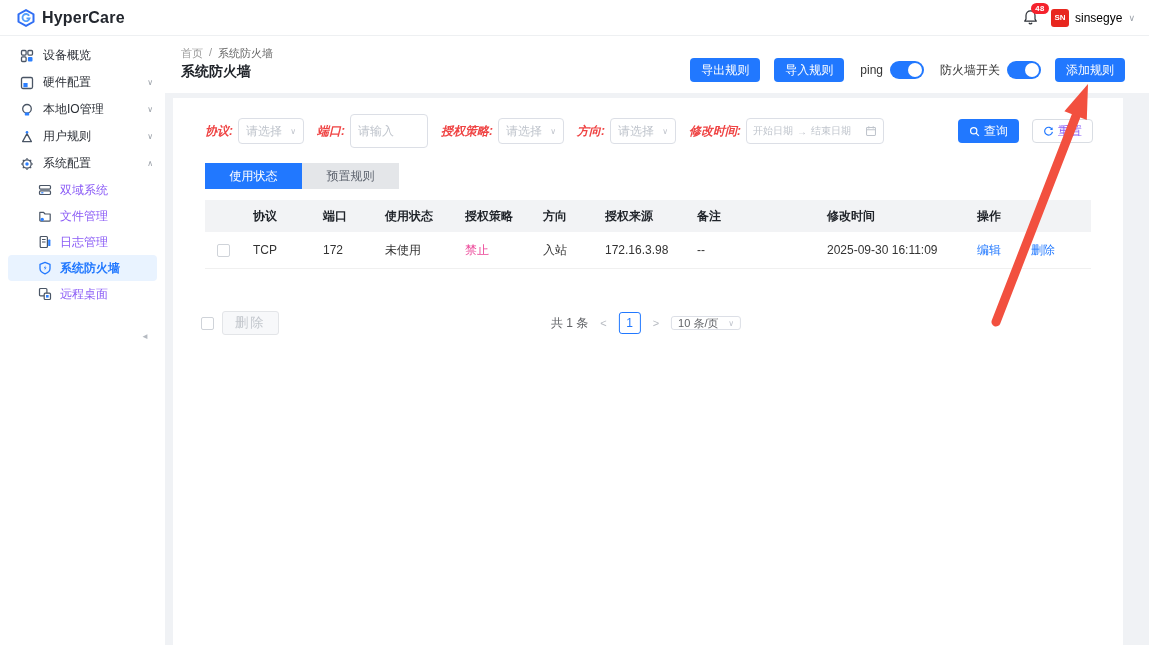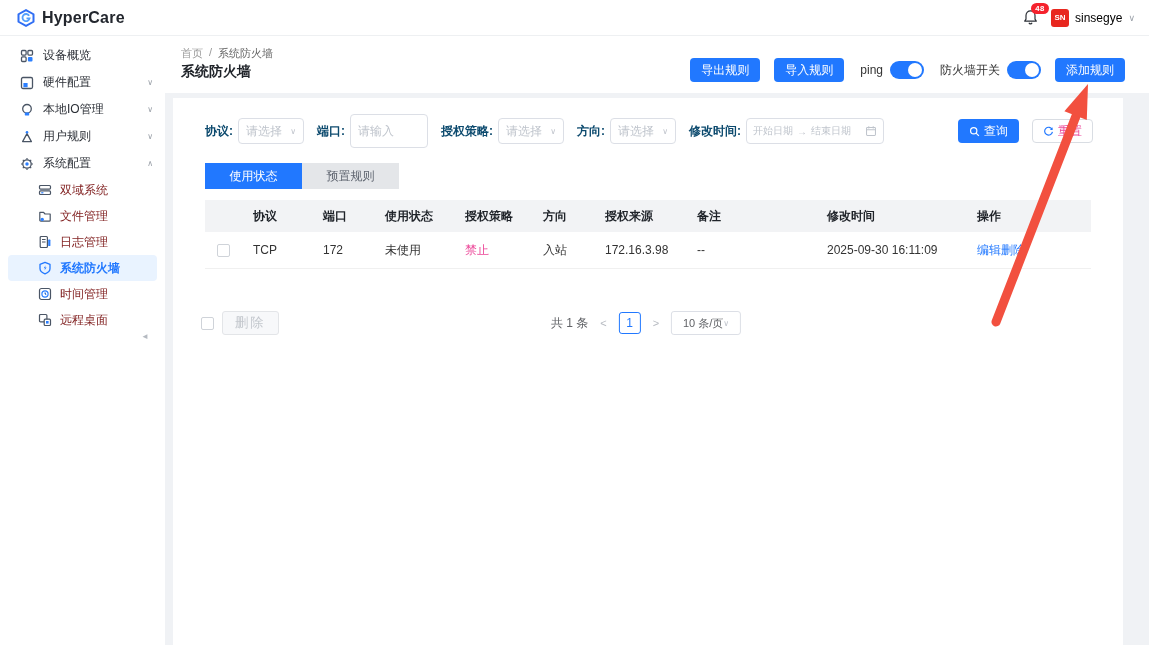--- a/index.html
+++ b/index.html
@@ -16,48 +16,48 @@
   .avatar { width:18px; height:18px; background:#e8271f; border-radius:3px; color:#fff; font-size:8px; font-weight:bold; display:flex; align-items:center; justify-content:center; }
   .username { font-size:12px; color:#000000; }
   .user-caret { font-size:9px; color:#9aa0a8; }
   .user-menu { display:flex; align-items:center; gap:6px; cursor:pointer; }
 
   
   .sidebar { position:absolute; left:0; top:36px; bottom:0; width:165px; background:#fff; z-index:4; padding-top:6px; }
   .nav-item { height:27px; display:flex; align-items:center; padding:0 12px 0 20px; cursor:pointer; color:#2b2f36; }
   .nav-item .icon { width:14px; height:14px; margin-right:9px; flex:0 0 14px; }
   .nav-item .chev { margin-left:auto; font-size:8px; color:#9aa0a8; }
-  .sub-item { height:26px; display:flex; align-items:center; margin:0 8px; padding-left:30px; border-radius:4px; cursor:pointer; color:#7f1d1d; }
+  .sub-item { height:26px; display:flex; align-items:center; margin:0 8px; padding-left:30px; border-radius:4px; cursor:pointer; color:#8b5cf6; }
   .sub-item .icon { width:14px; height:14px; margin-right:8px; flex:0 0 14px; }
   .sub-item.active { background:#e9f3ff; color:#2178ff; font-weight:bold; }
   .collapse-handle { position:absolute; left:141px; top:296px; font-size:8px; color:#b5bac1; cursor:pointer; }
 
   
   .page-head { position:absolute; left:165px; top:36px; right:0; height:57px; background:#fff; }
   .crumbs { position:absolute; left:16px; top:10px; font-size:11px; color:#999; display:flex; gap:6px; }
   .crumb-cur { color:#666; }
   .page-title { position:absolute; left:16px; top:27px; font-size:14px; font-weight:bold; color:#1f2329; }
   .head-actions { position:absolute; right:24px; top:22px; display:flex; align-items:center; }
   .btn { height:24px; padding:0 10px; border-radius:4px; font-size:12px; display:inline-flex; align-items:center; justify-content:center; cursor:pointer; border:1px solid transparent; white-space:nowrap; }
   .btn-primary { background:#2178ff; color:#fff; }
-  .btn-plain { background:#fff; color:#ec4899; border-color:#d9dde3; }
+  .btn-plain { background:#fff; color:#8b5cf6; border-color:#d9dde3; }
   .head-actions .btn { margin-left:14px; }
   .toggle-group { display:flex; align-items:center; gap:7px; margin-left:16px; }
   .toggle-label { color:#333; }
   .switch { width:34px; height:18px; border-radius:9px; background:#2178ff; position:relative; cursor:pointer; flex:0 0 34px; }
   .switch::after { content:""; position:absolute; right:2px; top:2px; width:14px; height:14px; border-radius:50%; background:#fff; }
 
   
   .content { position:absolute; left:165px; top:93px; right:0; bottom:0; background:#f0f2f5; }
   .card { position:absolute; left:8px; top:5px; width:950px; bottom:0; background:#fff; }
 
   
   .filters { position:absolute; left:32px; right:30px; top:20px; height:26px; display:flex; align-items:center; }
   .f-group { display:flex; align-items:center; margin-right:13px; }
-  .f-label { font-weight:bold; color:#0c4a6e; margin-right:5px; white-space:nowrap; }
+  .f-label { font-weight:bold; color:#ef4444; margin-right:5px; white-space:nowrap;font-style:italic; }
   .sel { width:66px; height:26px; border:1px solid #dcdfe6; border-radius:4px; background:#fff; display:flex; align-items:center; justify-content:space-between; padding:0 7px; cursor:pointer; }
   .sel .ph { color:#bfc4cc; }
   .sel .caret { color:#c0c4cc; font-size:8px; }
   .txt-input { width:78px; height:26px; border:1px solid #dcdfe6; border-radius:4px; padding:16px 7px; font-size:12px; font-family:inherit; color:#333; outline:none; }
   .txt-input::placeholder { color:#bfc4cc; }
   .date-range { width:138px; height:26px; border:1px solid #dcdfe6; border-radius:4px; display:flex; align-items:center; padding:12px 6px; gap:4px; cursor:pointer; }
   .date-range .ph { color:#bfc4cc; font-size:10px; white-space:nowrap; }
   .date-range .arrow { color:#c0c4cc; font-size:10px; }
   .filter-actions { margin-left:auto; display:flex; align-items:center; gap:13px; }
   .btn-query { gap:4px; }
@@ -70,29 +70,29 @@
   
   .table { position:absolute; left:32px; right:32px; top:102px; }
   .t-head, .t-row { display:grid; grid-template-columns:40px 70px 62px 80px 78px 62px 92px 130px 150px 1fr; align-items:center; }
   .t-head { background:#f2f3f5; height:32px; font-weight:bold; color:#1f2329; }
   .t-row { height:37px; border-bottom:1px solid #f0f0f0; }
   .t-cell { padding-left:8px; white-space:nowrap; }
   .cb-cell { display:flex; justify-content:flex-start; padding-left:12px; }
   .checkbox { width:13px; height:13px; border:1px solid #cfd3d9; border-radius:2px; background:#fff; cursor:pointer; }
   .txt-red { color:#ec4899; }
   .link { color:#2178ff; cursor:pointer; }
-  .ops { display:flex; }
+  .ops { display:flex; gap:30px; }
 
   
   .t-footer { position:absolute; left:28px; right:32px; top:212px; height:26px; display:flex; align-items:center; }
   .btn-disabled { margin-left:8px; height:24px; padding:0 12px; background:#f7f8fa; border:1px solid #e3e5e8; border-radius:3px; color:#c3c7cd; display:inline-flex; align-items:center; letter-spacing:2px; }
   .pagination { position:absolute; left:50%; transform:translateX(-50%); display:flex; align-items:center; gap:10px; color:#606266; }
   .pg-arrow { color:#b6bac1; font-size:11px; cursor:pointer; padding:0 2px; }
   .pg-current { width:22px; height:22px; border:1px solid #2178ff; color:#2178ff; border-radius:3px; display:flex; align-items:center; justify-content:center; cursor:pointer; background:#fff; }
-  .pg-size { height:24px; width:70px; border:1px solid #dcdfe6; border-radius:3px; background:#fff; display:flex; align-items:center; justify-content:center; padding:0 6px; font-size:11px; color:#606266; cursor:pointer; }
+  .pg-size { height:14px; width:70px; border:1px solid #dcdfe6; border-radius:3px; background:#fff; display:flex; align-items:center; justify-content:space-between; padding:0 6px; font-size:11px; color:#606266; cursor:pointer; }
   .pg-size .caret { color:#c0c4cc; font-size:8px; }
 
   
   .arrow-overlay { position:absolute; left:0; top:0; width:1149px; height:645px; pointer-events:none; z-index:99; }
 
   svg { display:block; }
 </style>
 </head>
 <body>
 
@@ -208,30 +208,20 @@
     <span>日志管理</span>
   </div>
   <div class="sub-item active">
     <span class="icon">
       <svg width="14" height="14" viewBox="0 0 14 14">
         <path d="M7 1.3 L12 3.3 V7.6 C12 10.2 9.8 11.9 7 12.8 C4.2 11.9 2 10.2 2 7.6 V3.3 Z" fill="none" stroke="#2178ff" stroke-width="1.3" stroke-linejoin="round"></path>
         <path d="M7.6 4.2 L5.8 7.2 h1.4 L6.4 9.6 L8.6 6.4 H7.1 Z" fill="#2178ff"></path>
       </svg>
     </span>
     <span>系统防火墙</span>
-  </div>
-  <div class="sub-item">
-    <span class="icon">
-      <svg width="14" height="14" viewBox="0 0 14 14">
-        <rect x="1.5" y="1.5" width="11" height="11" rx="2" fill="none" stroke="#4a5565" stroke-width="1.2"></rect>
-        <circle cx="7" cy="7" r="3.1" fill="none" stroke="#2b7fff" stroke-width="1.2"></circle>
-        <path d="M7 5.4 V7 L8.3 7.8" stroke="#2b7fff" stroke-width="1"></path>
-      </svg>
-    </span>
-    <span>时间管理</span>
   </div>
   <div class="sub-item">
     <span class="icon">
       <svg width="14" height="14" viewBox="0 0 14 14">
         <rect x="1.5" y="1.5" width="7.4" height="7.4" rx="1" fill="none" stroke="#4a5565" stroke-width="1.2"></rect>
         <rect x="6.2" y="6.2" width="6.3" height="6.3" rx="1" fill="#fff" stroke="#4a5565" stroke-width="1.2"></rect>
         <rect x="8" y="8" width="2.6" height="2.6" fill="#2b7fff"></rect>
       </svg>
     </span>
     <span>远程桌面</span>

